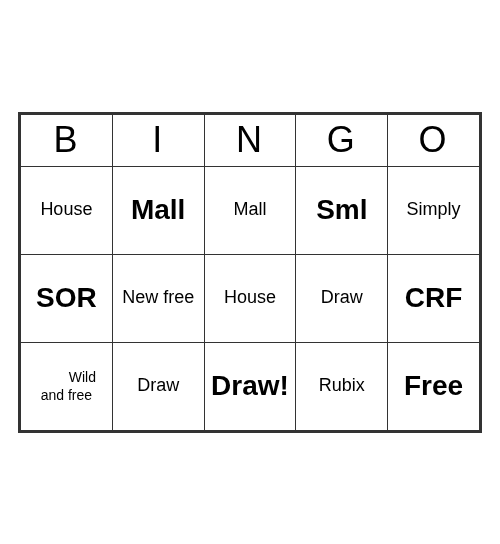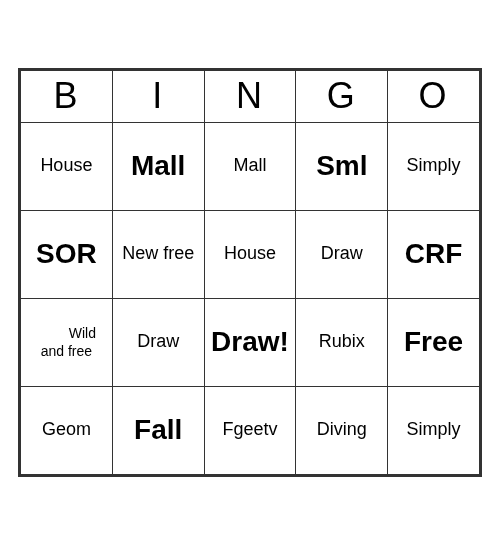--- a/index.html
+++ b/index.html
@@ -91,22 +91,15 @@
           <td><span class="cell-text">Draw</span></td>
           <td><span class="cell-text-large">CRF</span></td>
         </tr>
         <tr>
           <td><span class="cell-text-small">Wild and free</span></td>
           <td><span class="cell-text">Draw</span></td>
           <td><span class="cell-text-large">Draw!</span></td>
           <td><span class="cell-text">Rubix</span></td>
           <td><span class="cell-text-large">Free</span></td>
         </tr>
-        <tr>
-          <td><span class="cell-text">Geom</span></td>
-          <td><span class="cell-text-large">Fall</span></td>
-          <td><span class="cell-text">Fgeetv</span></td>
-          <td><span class="cell-text">Diving</span></td>
-          <td><span class="cell-text">Simply</span></td>
-        </tr>
       </tbody>
   </table>
 </div>
 
 </body></html>

